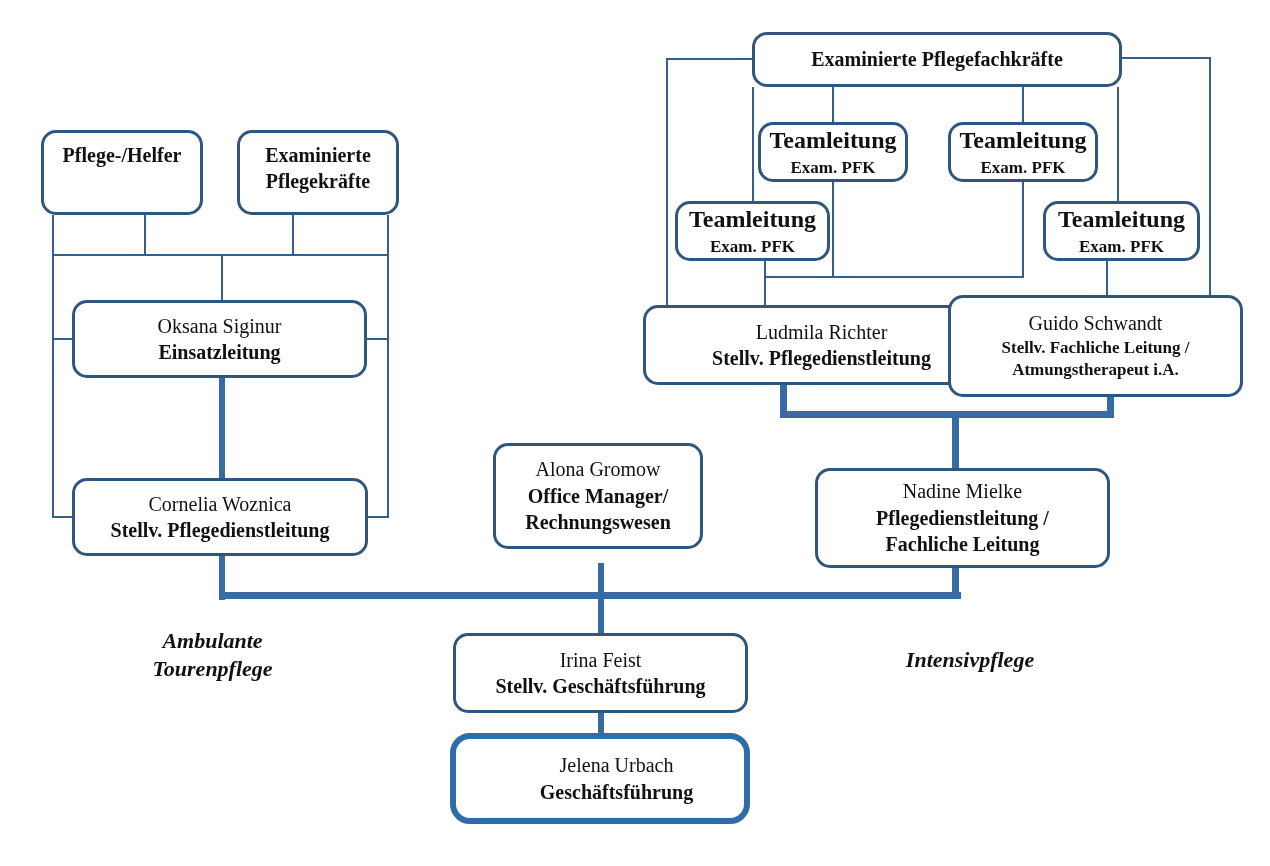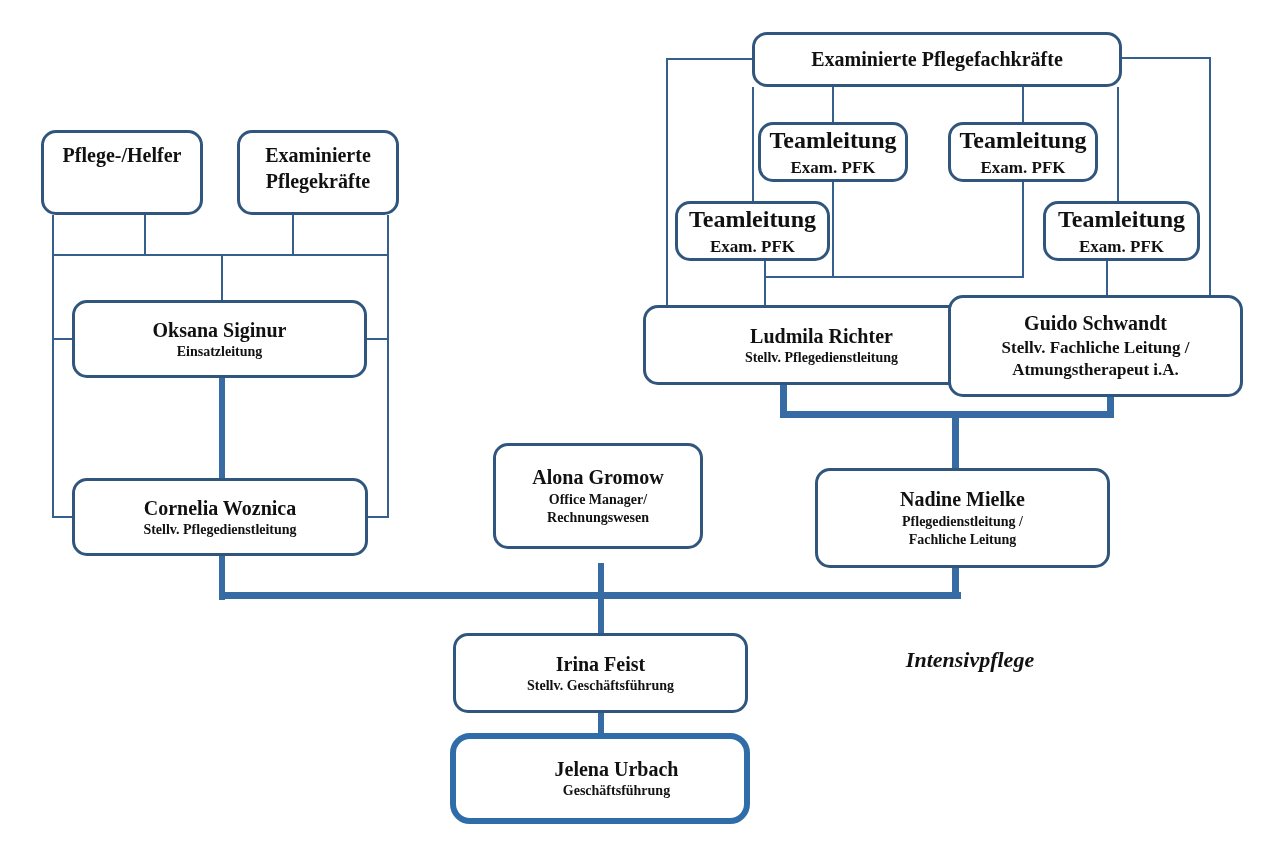--- a/index.html
+++ b/index.html
@@ -21,22 +21,22 @@
   .ln.thick{background:var(--thick-line);}
   
   .node{
     position:absolute;z-index:2;background:#fff;
     border:3px solid var(--box-border);border-radius:15px;
     display:flex;flex-direction:column;align-items:center;justify-content:center;
     text-align:center;line-height:1.32;box-sizing:border-box;padding:2px 6px;
   }
   .node.top-align{justify-content:flex-start;padding-top:9px;}
   .node.highlight{border:6px solid var(--highlight-border);border-radius:20px;padding-left:39px;}
-  .name{font-size:20px;font-weight:700;}
-  .role{font-size:14px;font-weight:700;}
+  .name{font-size:20px;font-weight:400;}
+  .role{font-size:20px;font-weight:700;}
   .role.small{font-size:17px;}
   .box-title{font-size:20px;font-weight:700;}
   .tl-title{font-size:24px;font-weight:700;}
   .tl-sub{font-size:17px;font-weight:700;}
   .section-label{
     position:absolute;z-index:2;font-size:22px;font-weight:700;font-style:italic;
     text-align:center;line-height:1.25;
   }
 
   
@@ -210,18 +210,20 @@
     <div class="role">Pflegedienstleitung /</div>
     <div class="role">Fachliche Leitung</div>
   </div>
 
   <div class="node highlight" id="box-jelena">
     <div class="name">Jelena Urbach</div>
     <div class="role">Geschäftsführung</div>
   </div>
 
   <div class="section-label" id="label-ambulante">
+    <div>Ambulante</div>
+    <div>Tourenpflege</div>
   </div>
   <div class="section-label" id="label-intensiv">
     <div>Intensivpflege</div>
   </div>
 
 </div>
 
 </body></html>

